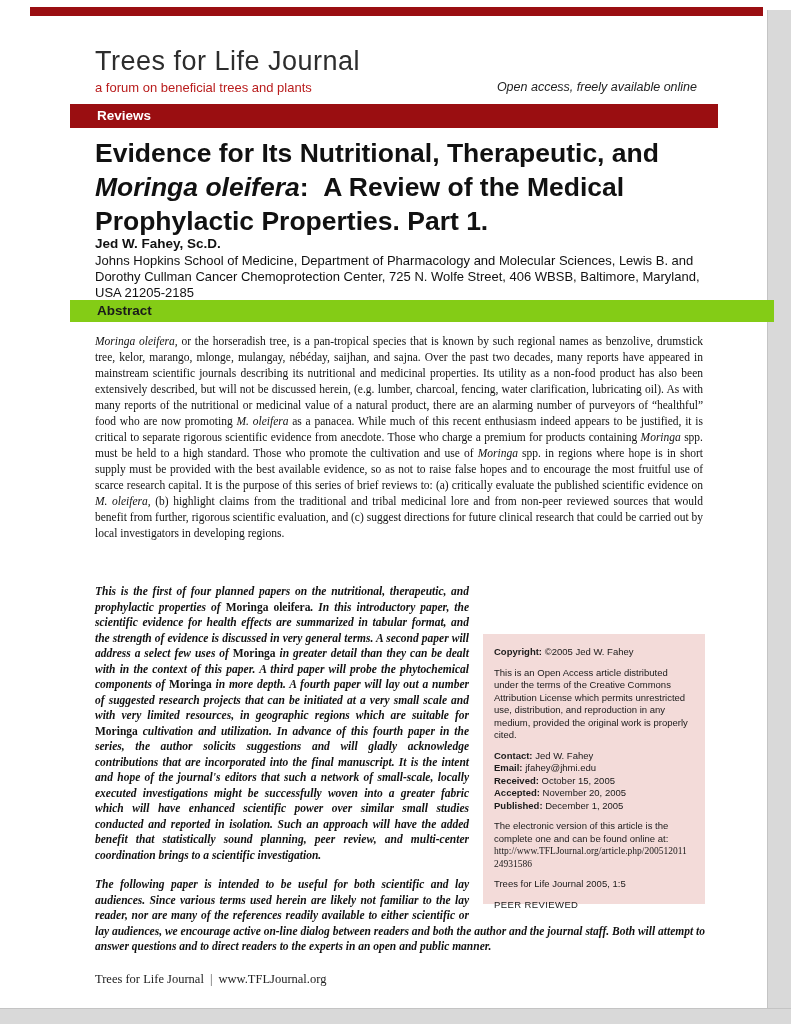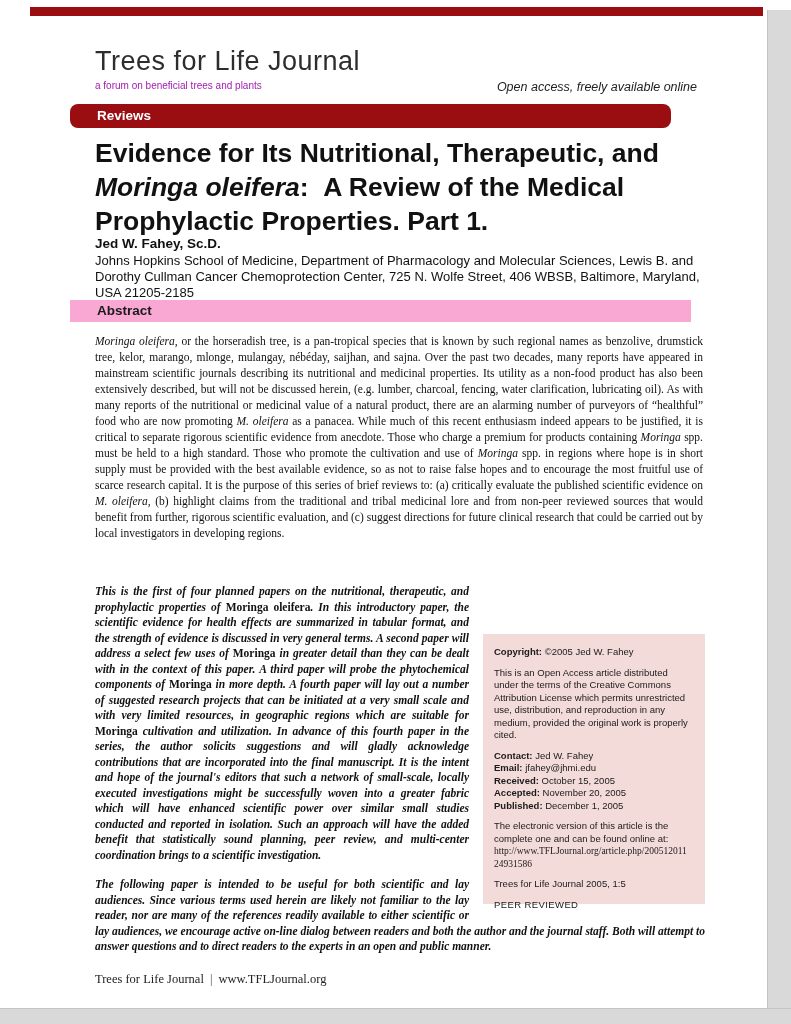--- a/index.html
+++ b/index.html
@@ -5,34 +5,34 @@
   html,body{margin:0;padding:0;background:#ffffff;}
   .canvas{position:relative;width:791px;height:1024px;background:#ffffff;overflow:hidden;
           font-family:"Liberation Sans",sans-serif;color:#1a1a1a;padding-left:12px;}
   
   .edge-right{position:absolute;left:767px;top:10px;width:24px;height:1014px;background:#d9d9d9;border-left:1px solid #c4c4c4;}
   .edge-bottom{position:absolute;left:0;top:1008px;width:791px;height:16px;background:#d9d9d9;border-top:1px solid #c4c4c4;}
   
   .top-rule{position:absolute;left:30px;top:7px;width:733px;height:9px;background:#9a0e11;}
 
   .journal-name{position:absolute;left:95px;top:46px;font-size:27px;font-weight:400;color:#2d2d2d;letter-spacing:0.5px;}
-  .journal-tagline{position:absolute;left:95px;top:80px;font-size:10px;color:#a21caf;}
+  .journal-tagline{position:absolute;left:95px;top:80px;font-size:13px;color:#b91c1c;}
   .open-access{position:absolute;right:106px;top:80px;font-size:12.5px;font-style:italic;color:#222;}
 
-  .section-bar{position:absolute;left:70px;top:104px;width:601px;height:24px;background:#9a0e11;border-radius:8px;}
+  .section-bar{position:absolute;left:70px;top:104px;width:648px;height:24px;background:#9a0e11;}
   .section-bar .lbl{display:block;padding-left:27px;line-height:24px;font-size:13.5px;font-weight:bold;color:#ffffff;}
 
   .title-block{position:absolute;left:95px;top:136px;width:655px;}
   .title-line{font-size:26.5px;font-weight:bold;line-height:34px;color:#111;}
   .title-line i{font-style:italic;}
 
   .author{position:absolute;left:95px;top:236px;font-size:13.5px;font-weight:bold;color:#111;}
   .affiliation{position:absolute;left:95px;top:253px;width:618px;font-size:13px;line-height:16px;color:#111;}
 
-  .abstract-bar{position:absolute;left:70px;top:300px;width:621px;height:22px;background:#f9a8d4;}
+  .abstract-bar{position:absolute;left:70px;top:300px;width:704px;height:22px;background:#84cc16;}
   .abstract-bar .lbl{display:block;padding-left:27px;line-height:22px;font-size:13.5px;font-weight:bold;color:#1a1a1a;}
 
   .abstract-body{position:absolute;left:95px;top:333px;width:608px;
                  font-family:"Liberation Serif",serif;font-size:11.5px;line-height:16px;
                  text-align:justify;color:#111;}
 
   .intro-section{position:absolute;left:95px;top:584px;width:610px;
                  font-family:"Liberation Serif",serif;font-style:italic;
                  font-size:11.5px;line-height:15.5px;text-align:justify;color:#111;}
   .intro-section p{margin:0 0 14px 0;font-weight:bold;}

